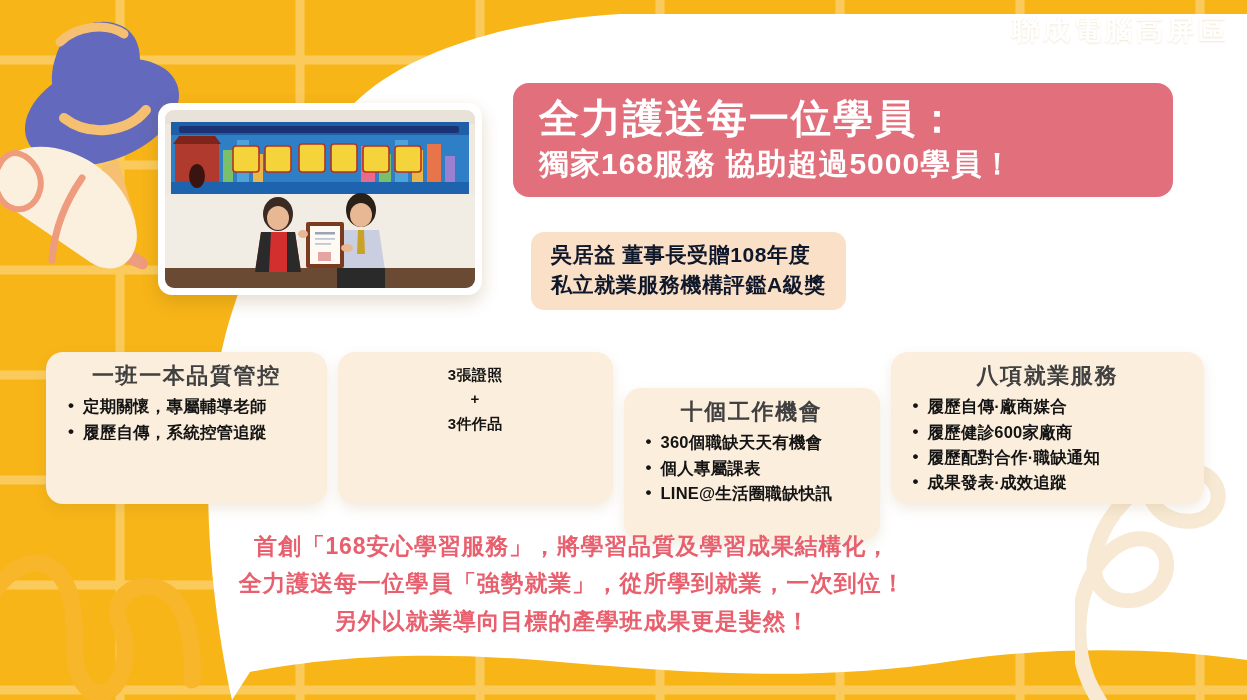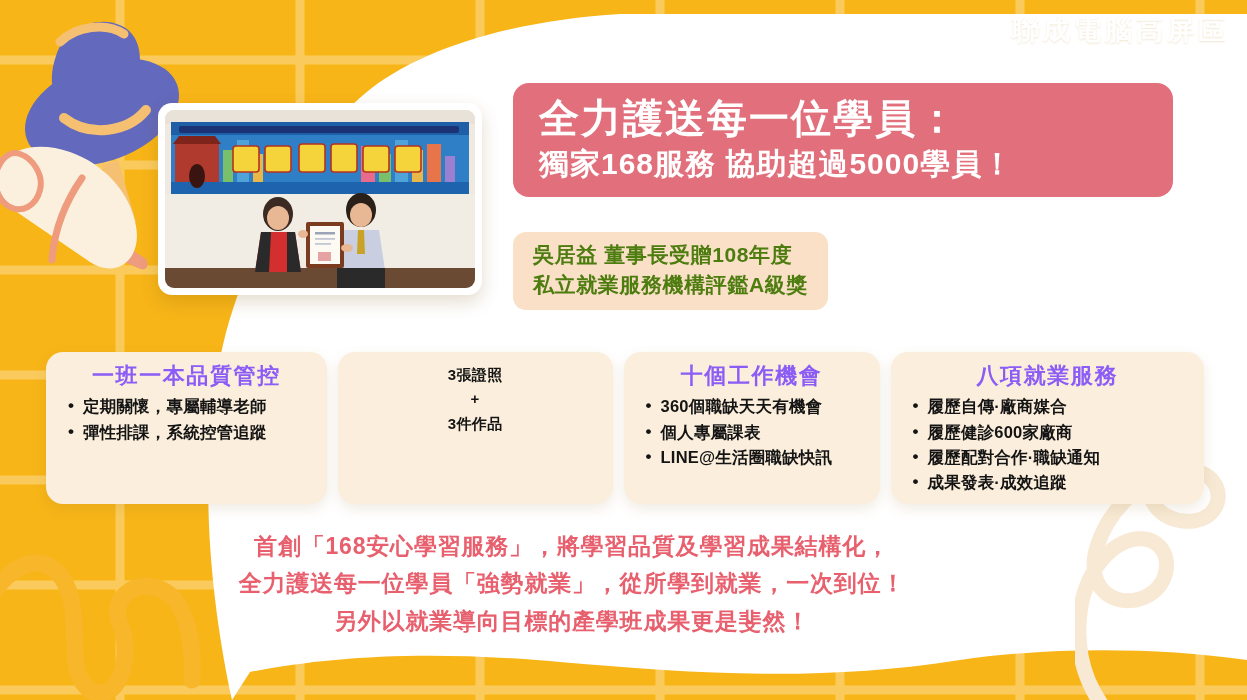--- a/index.html
+++ b/index.html
@@ -64,25 +64,25 @@
     font-size:40px; font-weight:700; letter-spacing:2px;
     line-height:1.22; white-space:nowrap;
   }
   #headline-line2{
     font-size:30px; font-weight:700; letter-spacing:1px;
     line-height:1.25; white-space:nowrap; margin-top:2px;
   }
 
   
   #subtitle{
-    position:absolute; left:513px; top:232px; z-index:5;
+    position:absolute; left:531px; top:232px; z-index:5;
     background:#FBE0C8;
     border-radius:13px;
     padding:8px 20px 10px 20px;
-    color:#4d7c0f;
+    color:#0f172a;
   }
   #subtitle div{
     font-size:21px; font-weight:700; letter-spacing:.6px;
     line-height:1.42; white-space:nowrap;
   }
 
   
   #cards{
     position:absolute; left:46px; top:352px; z-index:5;
     width:1158px; height:152px;
@@ -90,25 +90,25 @@
   }
   .card{
     background:#FBEEDC;
     border-radius:17px;
     box-shadow:0 5px 13px rgba(150,110,40,.13);
     padding:11px 10px 13px 10px;
     height:100%;
   }
   .card-1{ width:283px; }
   .card-2{ width:277px; }
-  .card-3{ width:258px; }
+  .card-3{ width:258px;margin-top:36px; }
   .card-4{ width:316px; }
 
   .card-title{
-    color:#8b5cf6;
+    color:#404040;
     font-weight:700;
     font-size:22px;
     letter-spacing:1.6px;
     text-align:center;
     line-height:1.2;
     margin-bottom:5px;
   }
   .card-body{ color:#141414; font-weight:700; }
   .bullets{ list-style:none; padding-left:12px; }
   .bullets li{
@@ -271,21 +271,21 @@
   <div>私立就業服務機構評鑑A級獎</div>
 </div>
 
 <div id="cards">
 
   <div class="card card-1">
     <div class="card-title">一班一本品質管控</div>
     <div class="card-body">
       <ul class="bullets">
         <li>定期關懷，專屬輔導老師</li>
-        <li>彈性排課，系統控管追蹤</li>
+        <li>履歷自傳，系統控管追蹤</li>
       </ul>
     </div>
   </div>
 
   <div class="card card-2">
     <div class="card-body centered-lines">
       <div>3張證照</div>
       <div>+</div>
       <div>3件作品</div>
     </div>

